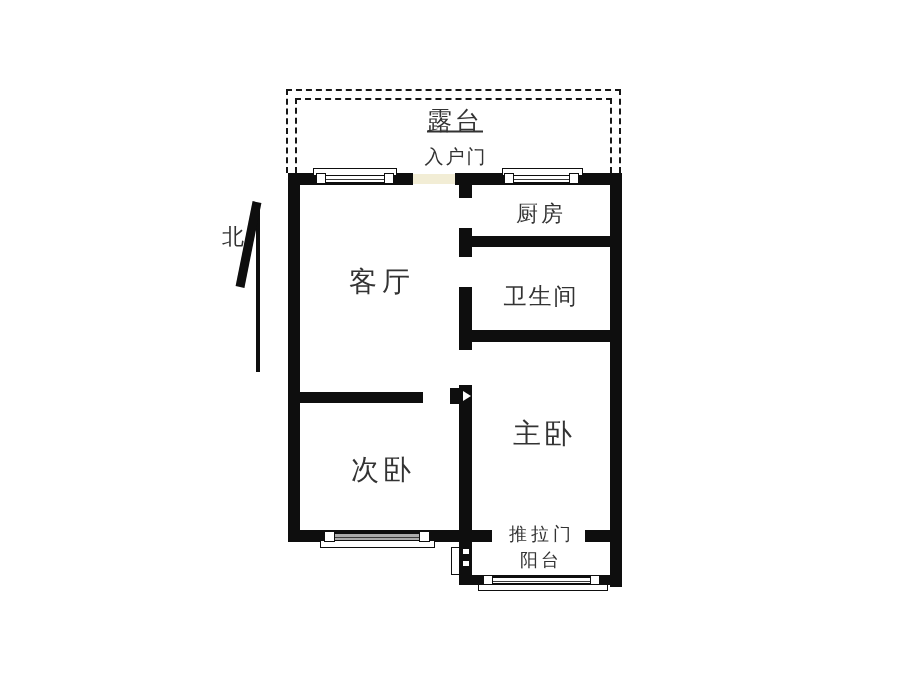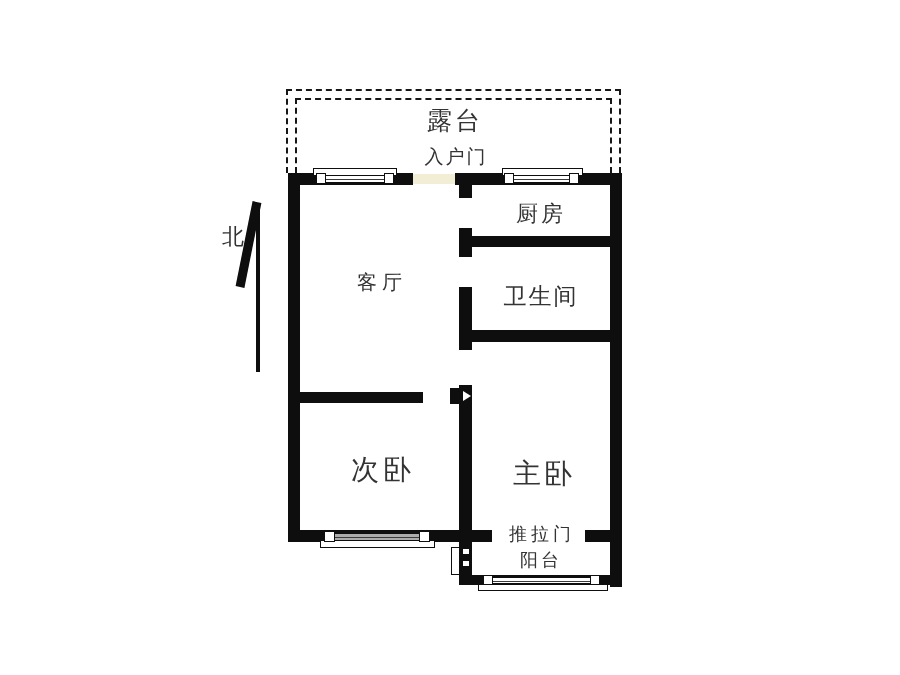--- a/index.html
+++ b/index.html
@@ -89,23 +89,23 @@
   <div class="abs win-sill" style="left:451px;top:547px;width:9px;height:28px;"></div>
   <div class="abs win-cap" style="left:462px;top:548px;width:8px;height:7px;"></div>
   <div class="abs win-cap" style="left:462px;top:560px;width:8px;height:7px;"></div>
 
   <svg class="abs" style="left:210px;top:194px;" width="60" height="185" viewBox="0 0 60 185">
     <line x1="48" y1="10" x2="48" y2="178" stroke="#0e0e0e" stroke-width="4"></line>
     <line x1="30" y1="93" x2="47" y2="8" stroke="#0e0e0e" stroke-width="9"></line>
   </svg>
   <div class="room-label" style="left:233px;top:237px;font-size:22px;">北</div>
 
-  <div class="room-label" style="left:455px;top:120px;font-size:25px;letter-spacing:3px;">露台</div>
+  <div class="room-label" style="left:455px;top:120px;font-size:25px;letter-spacing:3px;text-decoration:underline;">露台</div>
   <div class="room-label" style="left:456px;top:156px;font-size:19px;letter-spacing:2px;">入户门</div>
   <div class="room-label" style="left:541px;top:214px;font-size:22px;letter-spacing:3px;">厨房</div>
-  <div class="room-label" style="left:382px;top:282px;font-size:20px;letter-spacing:5px;">客厅</div>
+  <div class="room-label" style="left:382px;top:282px;font-size:28px;letter-spacing:5px;">客厅</div>
   <div class="room-label" style="left:541px;top:296px;font-size:23px;letter-spacing:2px;">卫生间</div>
-  <div class="room-label" style="left:544px;top:434px;font-size:28px;letter-spacing:3px;margin-top:40px;">主卧</div>
+  <div class="room-label" style="left:544px;top:434px;font-size:28px;letter-spacing:3px;">主卧</div>
   <div class="room-label" style="left:383px;top:470px;font-size:28px;letter-spacing:4px;">次卧</div>
   <div class="room-label" style="left:542px;top:534px;font-size:18px;letter-spacing:4px;text-align:center;">推拉门</div>
   <div class="room-label" style="left:541px;top:560px;font-size:18px;letter-spacing:3px;">阳台</div>
 
 </div>
 
 </body></html>

